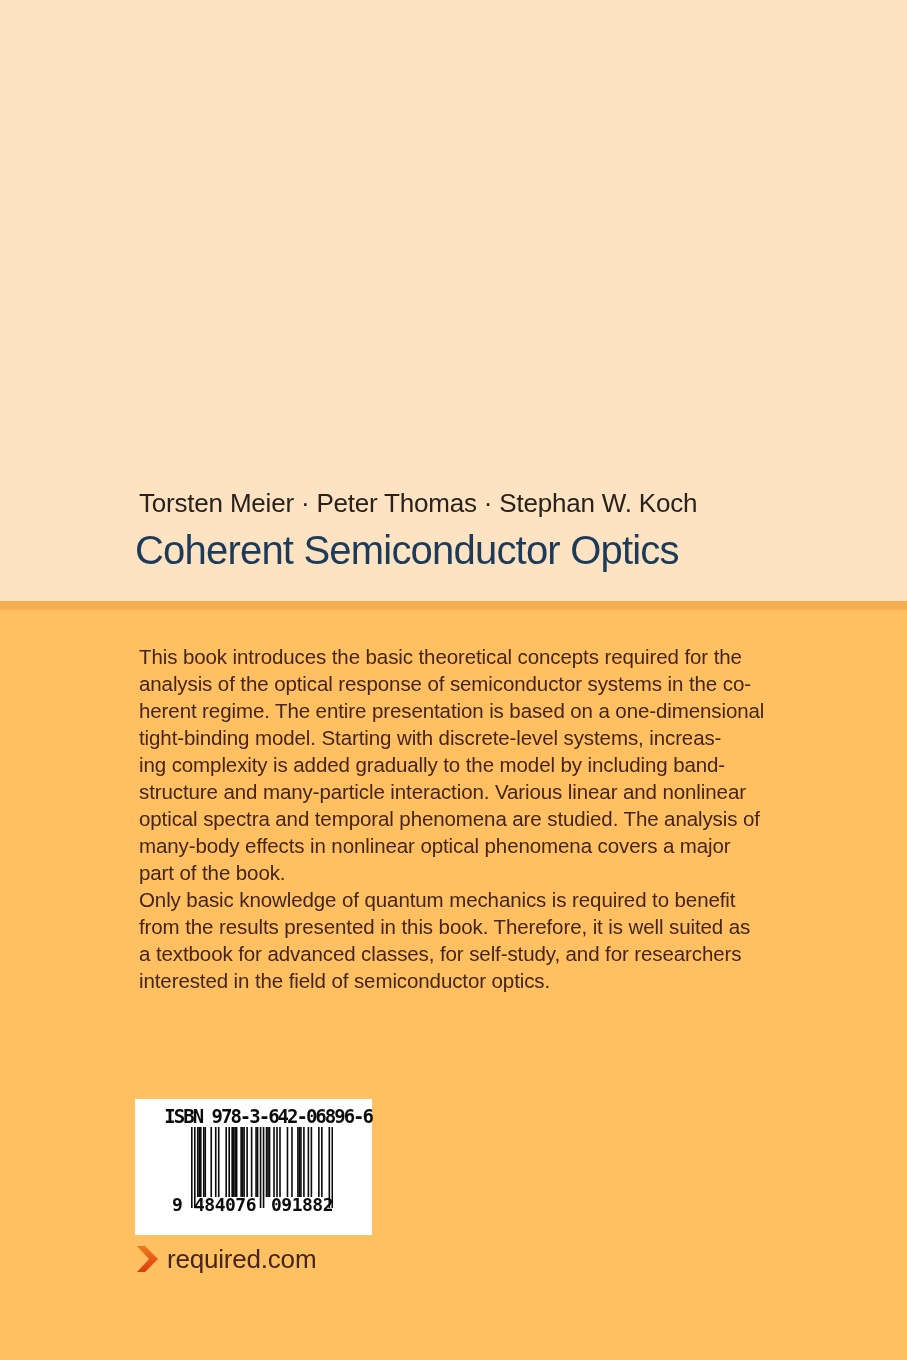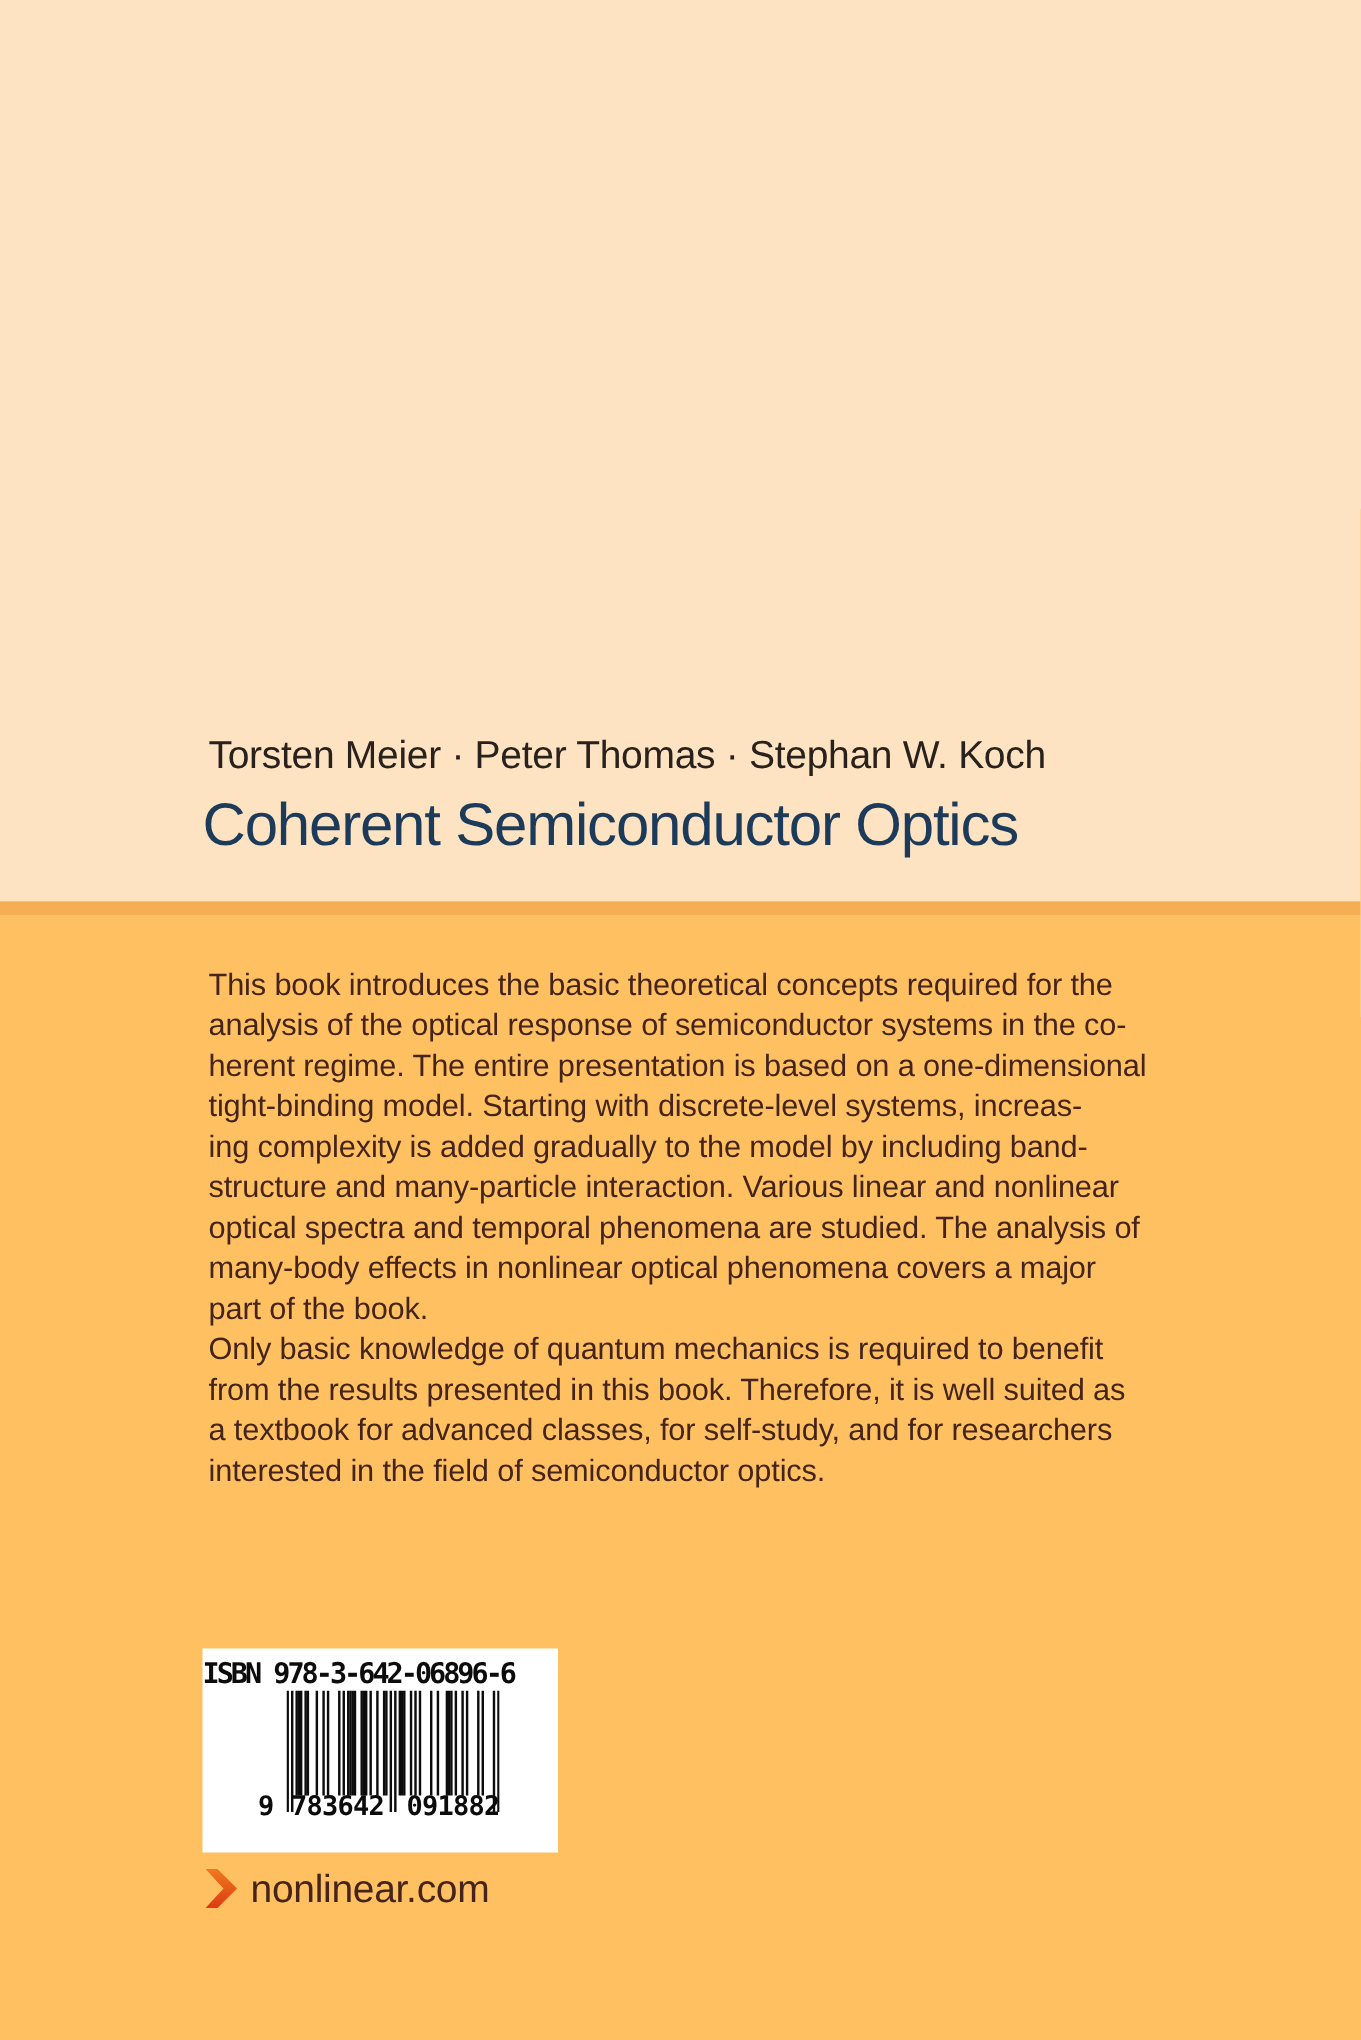--- a/index.html
+++ b/index.html
@@ -46,21 +46,21 @@
     font-size:20.5px;line-height:27px;font-weight:400;
     color:var(--body_brown);white-space:pre-line;
     letter-spacing:-0.1px;
     margin-top:20px;
   }
   .isbn-box{
     position:absolute;left:135px;top:498px;width:237px;height:136px;
     background:#ffffff;
   }
   .isbn-label{
-    position:absolute;left:0;right:0;top:6px;text-align:left;
+    position:absolute;left:0;right:0;top:6px;text-align:right;
     font-family:"DejaVu Sans Mono","Liberation Mono",monospace;
     font-size:19px;font-weight:700;letter-spacing:-2px;
     color:var(--barcode_black);white-space:nowrap;
   }
   .barcode{
     position:absolute;left:56px;top:28px;width:142px;height:81px;
   }
   .bc-digit{
     position:absolute;top:95px;
     font-family:"DejaVu Sans Mono","Liberation Mono",monospace;
@@ -146,31 +146,31 @@
           <rect x="109.116" y="0" width="1.615" height="70" fill="#0c0c0c"></rect>
           <rect x="112.105" y="0" width="1.615" height="70" fill="#0c0c0c"></rect>
           <rect x="116.589" y="0" width="1.615" height="70" fill="#0c0c0c"></rect>
           <rect x="119.579" y="0" width="1.615" height="70" fill="#0c0c0c"></rect>
           <rect x="127.053" y="0" width="1.615" height="70" fill="#0c0c0c"></rect>
           <rect x="130.042" y="0" width="1.615" height="70" fill="#0c0c0c"></rect>
           <rect x="137.516" y="0" width="1.615" height="81" fill="#0c0c0c"></rect>
           <rect x="140.505" y="0" width="1.615" height="81" fill="#0c0c0c"></rect>
         </svg></div>
     <span class="bc-digit bc-d1">9</span>
-    <span class="bc-digit bc-d2">783642</span>
+    <span class="bc-digit bc-d2">484076</span>
     <span class="bc-digit bc-d3">091882</span>
   </div>
 
   <div class="publisher">
     <span class="chevron">
       <svg width="21" height="26" viewBox="0 0 21 26" xmlns="http://www.w3.org/2000/svg">
         <defs>
           <linearGradient id="chevGrad" x1="0" y1="0" x2="0" y2="1">
             <stop offset="0" stop-color="#ef7a1e"></stop>
             <stop offset="1" stop-color="#dd3b12"></stop>
           </linearGradient>
         </defs>
         <polygon points="0,0 8,0 21,13 8,26 0,26 12,13" fill="url(#chevGrad)"></polygon>
       </svg>
     </span>
-    <span class="pub-url">nonlinear.com</span>
+    <span class="pub-url">required.com</span>
   </div>
 </div>
 
 </body></html>

